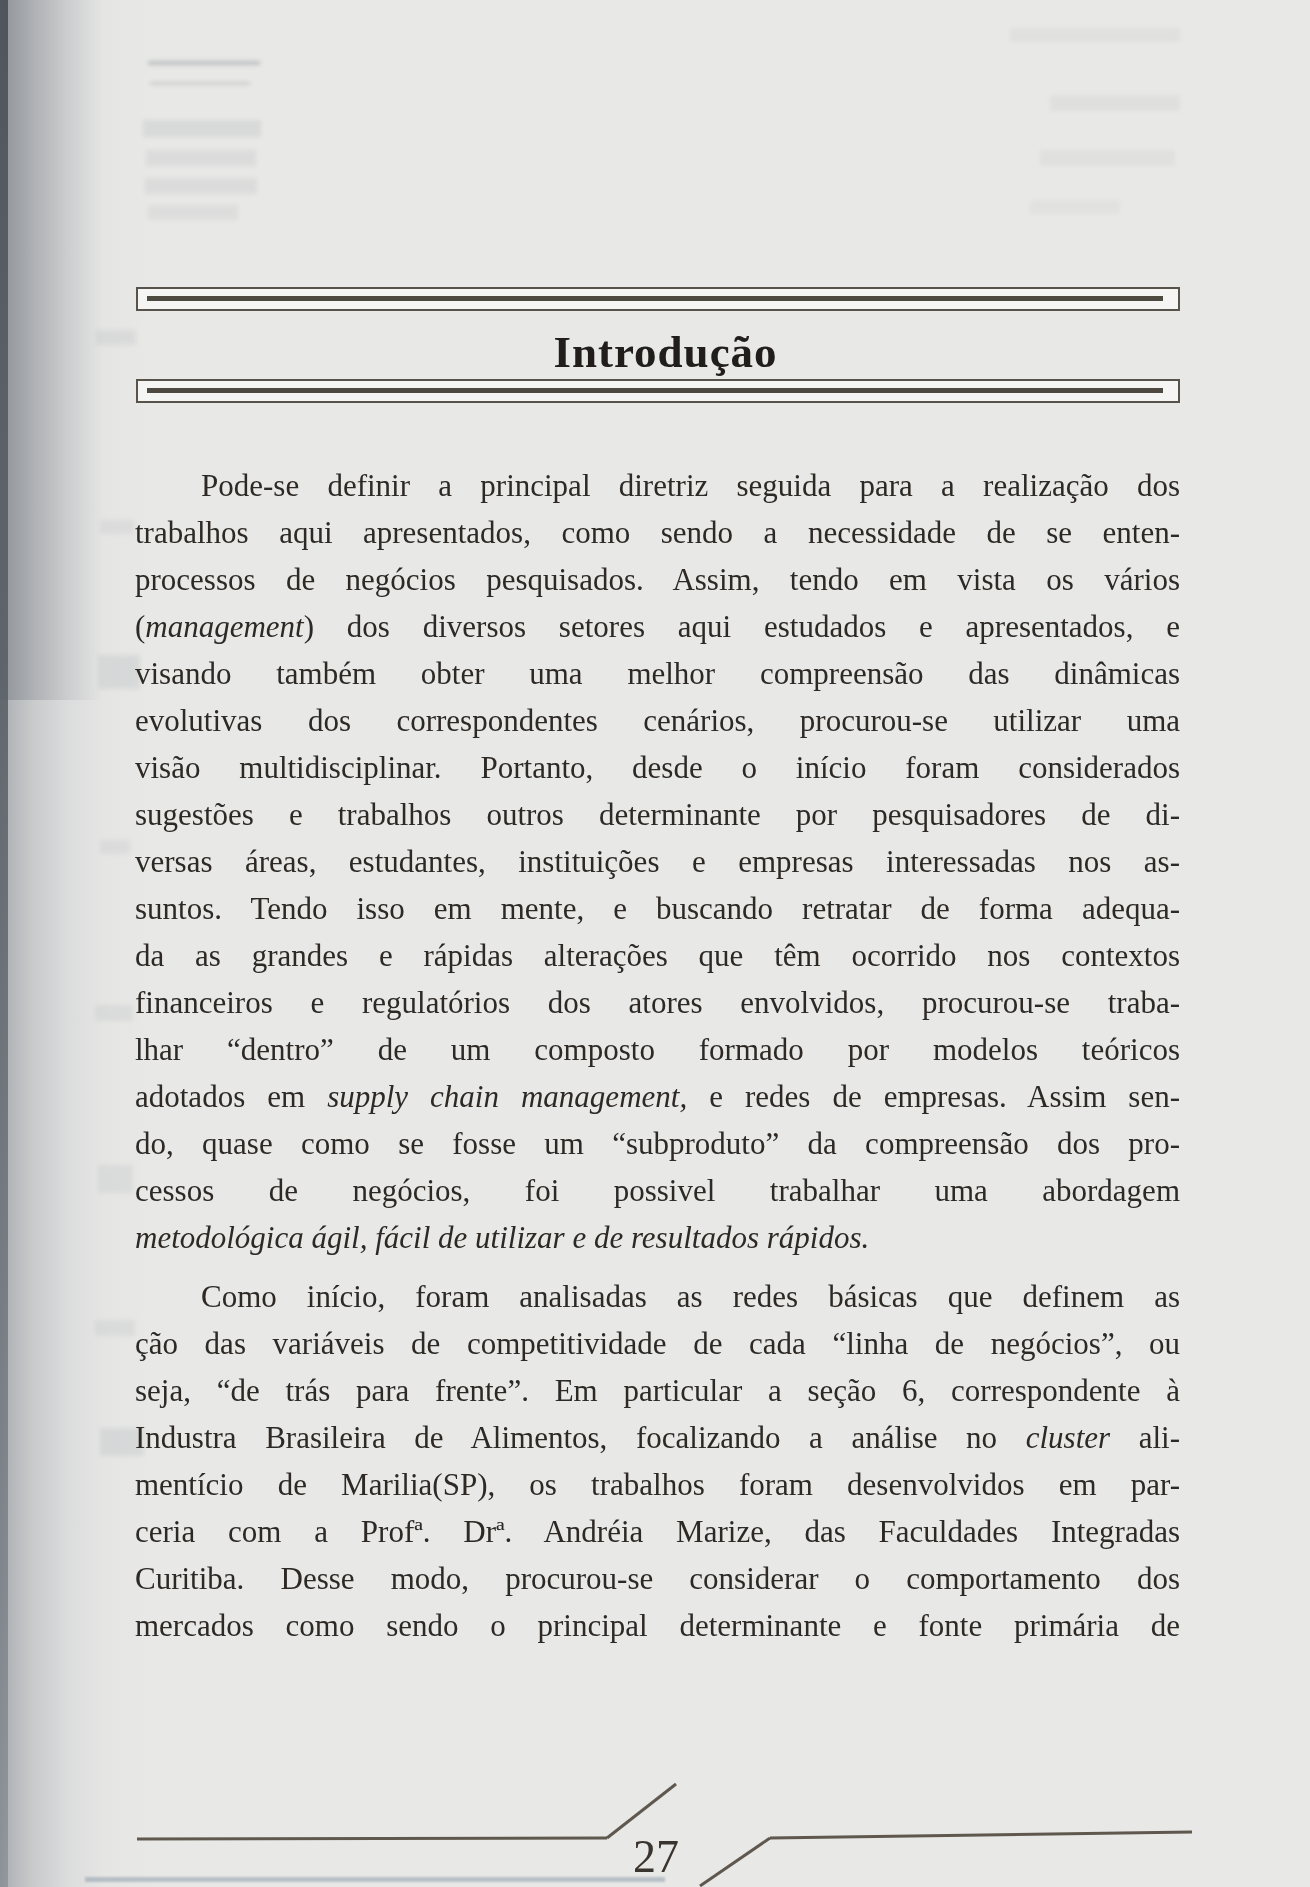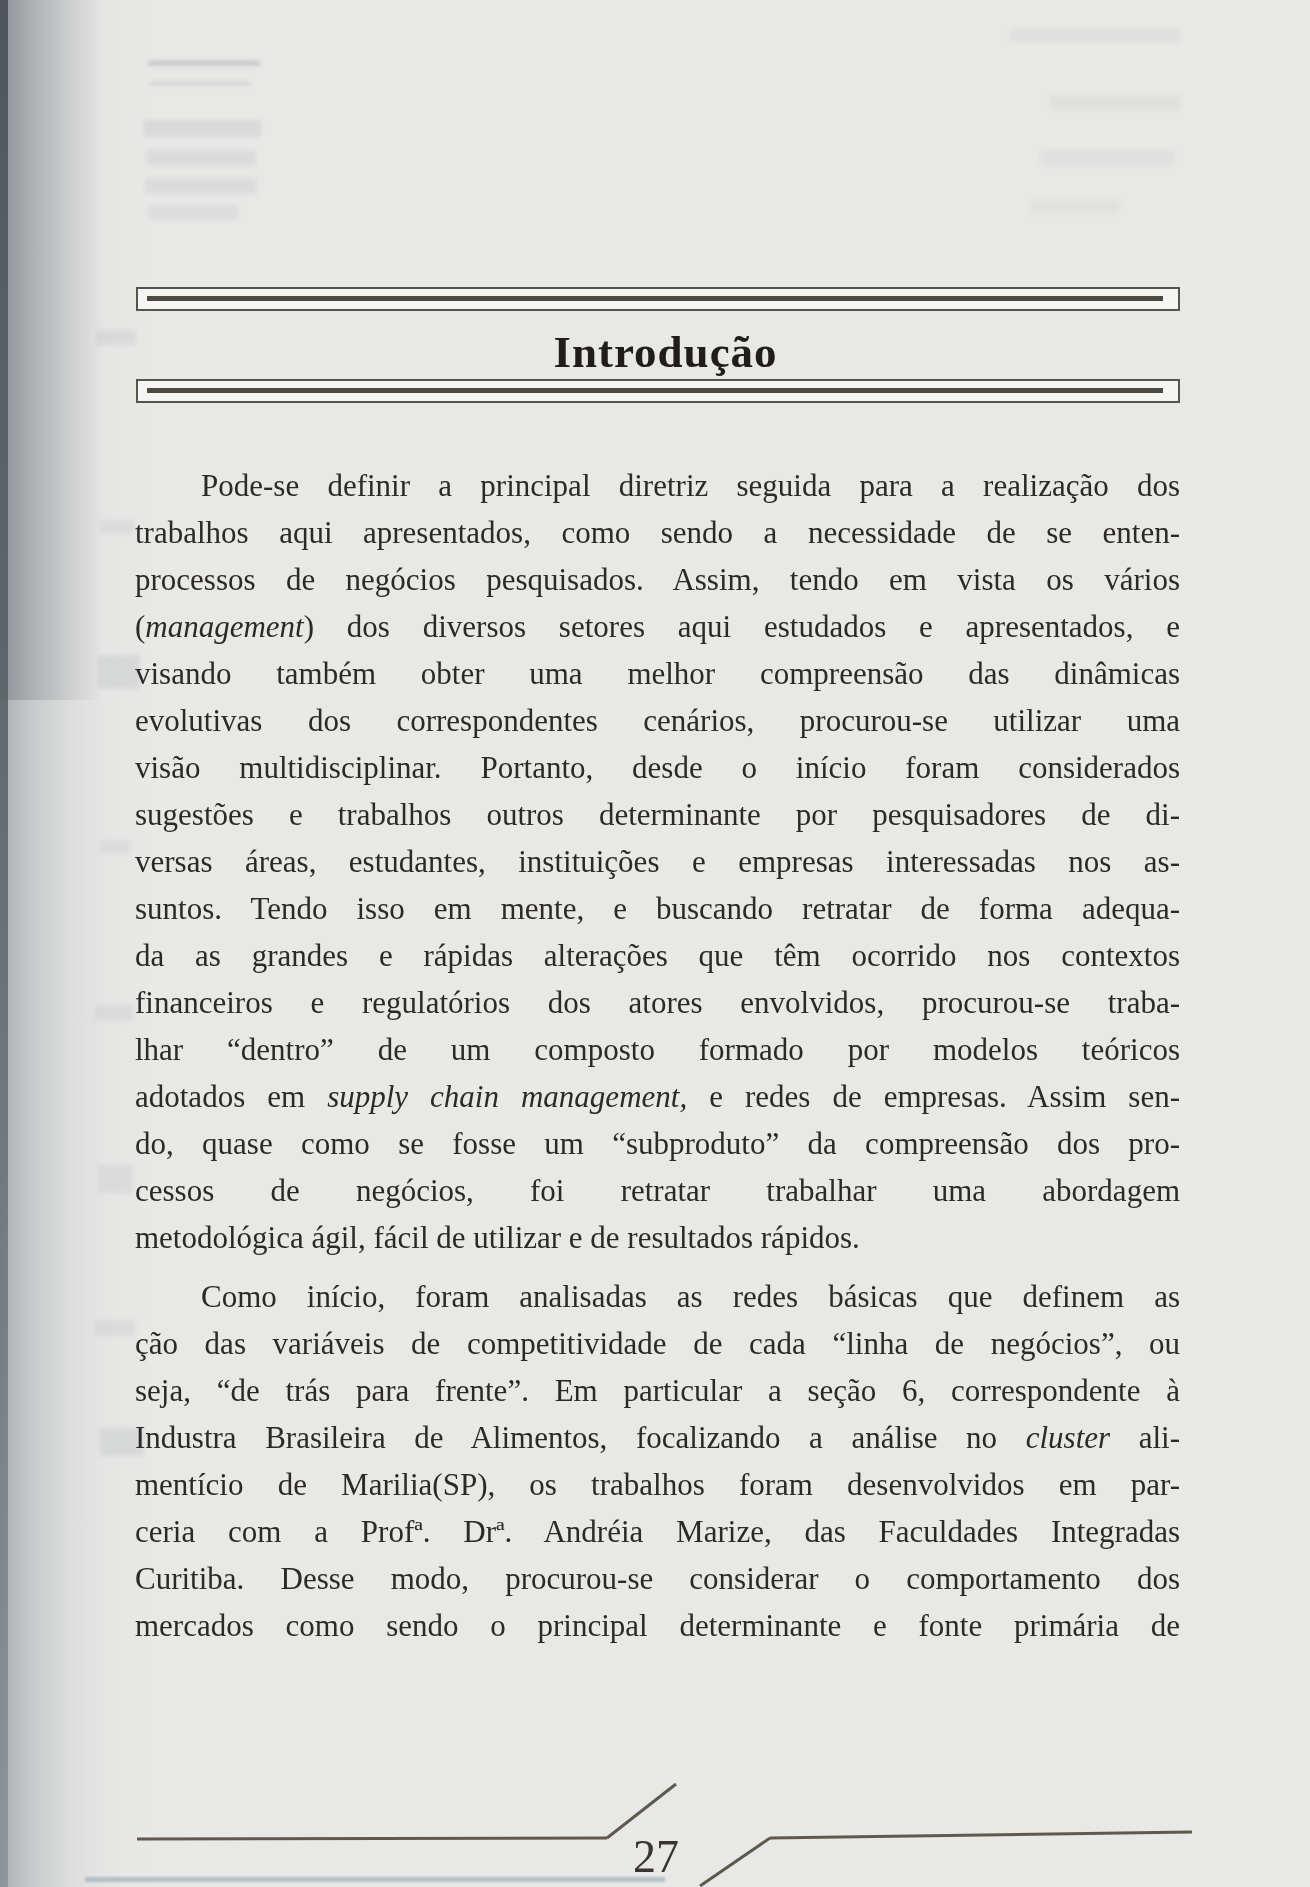--- a/index.html
+++ b/index.html
@@ -56,21 +56,21 @@
     position:absolute; left:135px; top:434px; width:1045px;
     font-size:31px; color:#2d2a26;margin-top:28px;
   }
   .paragraph{margin:0;}
   .paragraph + .paragraph{margin-top:12px;}
   .line{
     height:47px; line-height:47px; white-space:normal;
     text-align:justify; text-align-last:justify;
   }
   .line.indent{text-indent:66px;}
-  .line.no-just{text-align:left; text-align-last:left;}
+  .line.no-just{text-align:left; text-align-last:left;font-style:italic;}
   .it{font-style:italic;}
   
   .footer-svg{position:absolute; left:0; top:1770px;}
   .footer-num{
     font-family:"Liberation Serif", serif; font-size:46px; fill:#3a342e;
   }
 </style>
 </head>
 <body>
 
@@ -118,21 +118,21 @@
         <div class="line"><span>evolutivas dos correspondentes cenários, procurou-se utilizar uma</span></div>
         <div class="line"><span>visão multidisciplinar. Portanto, desde o início foram considerados</span></div>
         <div class="line"><span>sugestões e trabalhos outros determinante por pesquisadores de di-</span></div>
         <div class="line"><span>versas áreas, estudantes, instituições e empresas interessadas nos as-</span></div>
         <div class="line"><span>suntos. Tendo isso em mente, e buscando retratar de forma adequa-</span></div>
         <div class="line"><span>da as grandes e rápidas alterações que têm ocorrido nos contextos</span></div>
         <div class="line"><span>financeiros e regulatórios dos atores envolvidos, procurou-se traba-</span></div>
         <div class="line"><span>lhar “dentro” de um composto formado por modelos teóricos</span></div>
         <div class="line"><span>adotados em </span><span class="it">supply chain management,</span><span> e redes de empresas. Assim sen-</span></div>
         <div class="line"><span>do, quase como se fosse um “subproduto” da compreensão dos pro-</span></div>
-        <div class="line"><span>cessos de negócios, foi retratar trabalhar uma abordagem</span></div>
+        <div class="line"><span>cessos de negócios, foi possivel trabalhar uma abordagem</span></div>
         <div class="line no-just"><span>metodológica ágil, fácil de utilizar e de resultados rápidos.</span></div>
       </div>
       <div class="paragraph">
         <div class="line indent"><span>Como início, foram analisadas as redes básicas que definem as</span></div>
         <div class="line"><span>ção das variáveis de competitividade de cada “linha de negócios”, ou</span></div>
         <div class="line"><span>seja, “de trás para frente”. Em particular a seção 6, correspondente à</span></div>
         <div class="line"><span>Industra Brasileira de Alimentos, focalizando a análise no </span><span class="it">cluster</span><span> ali-</span></div>
         <div class="line"><span>mentício de Marilia(SP), os trabalhos foram desenvolvidos em par-</span></div>
         <div class="line"><span>ceria com a Profª. Drª. Andréia Marize, das Faculdades Integradas</span></div>
         <div class="line"><span>Curitiba. Desse modo, procurou-se considerar o comportamento dos</span></div>

